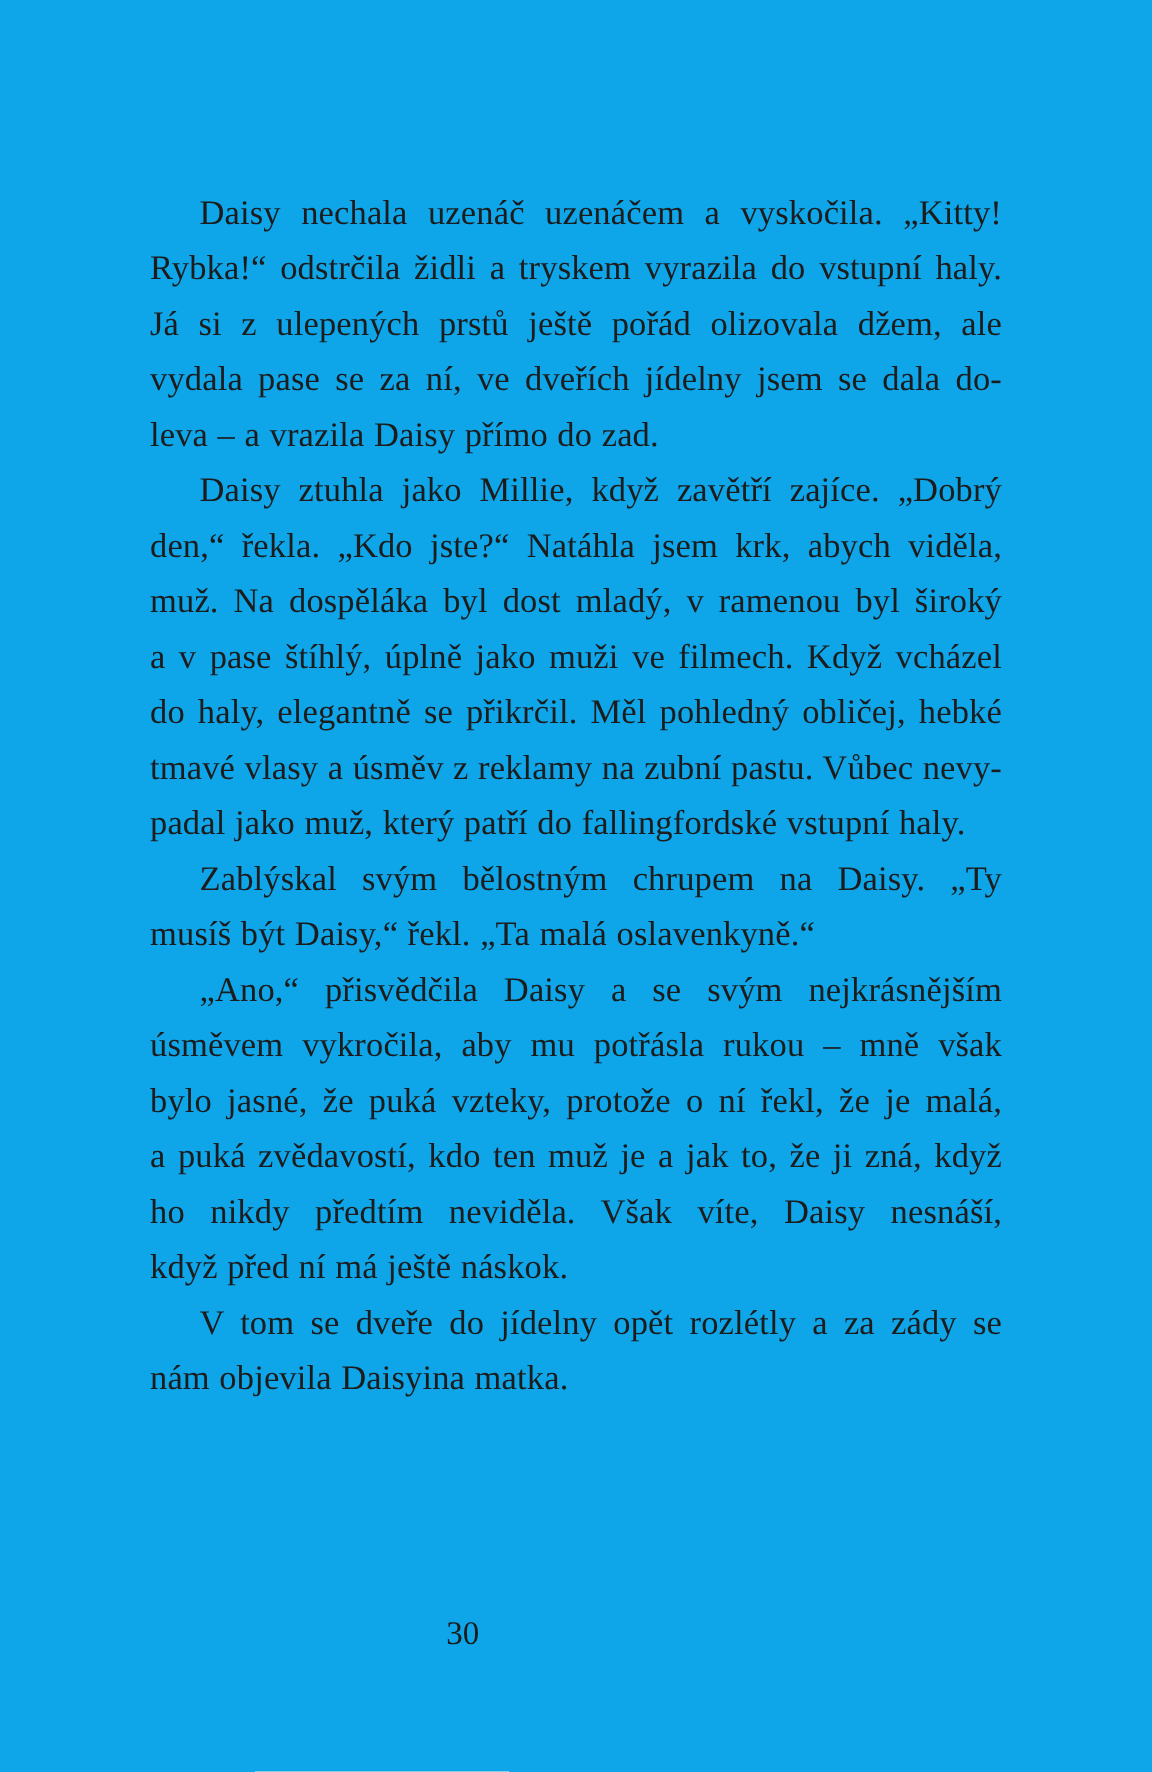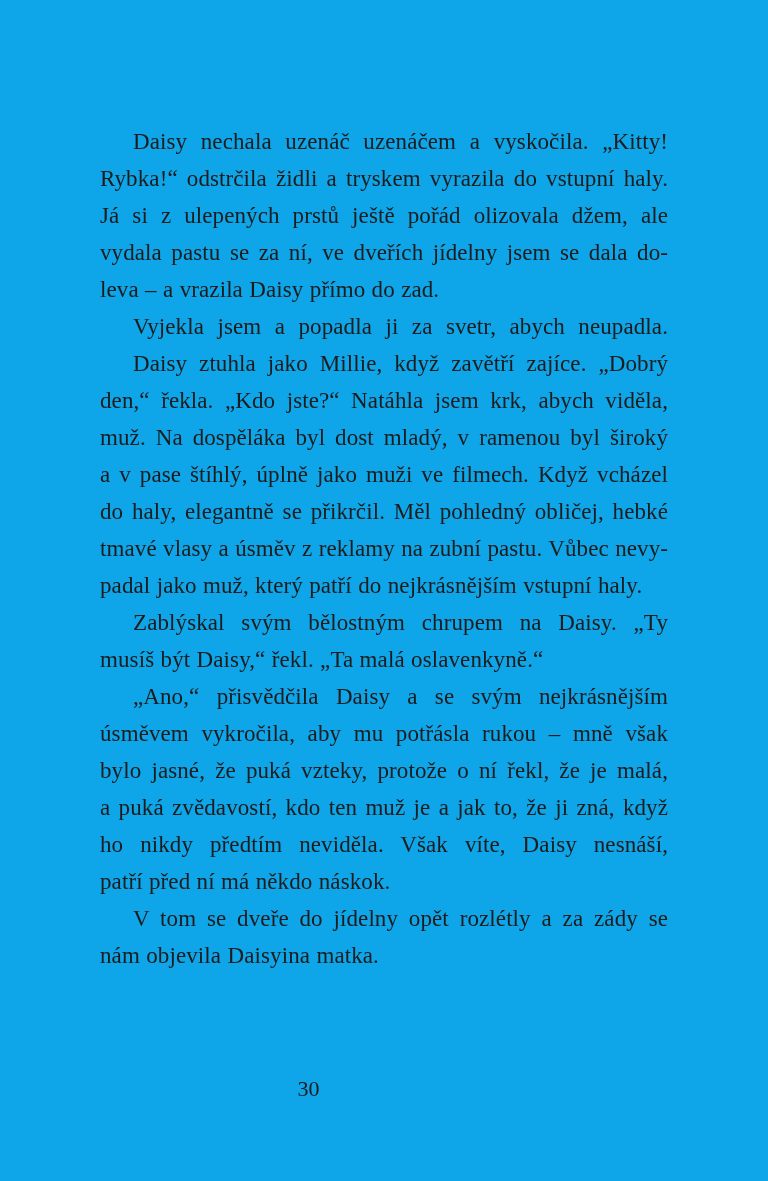--- a/index.html
+++ b/index.html
@@ -56,35 +56,34 @@
   }
 </style>
 </head>
 <body>
 
 <div class="page" style="background: #0ea5e9; color: rgb(28, 28, 28);">
   <main class="text-block" id="text-block">
       <div class="line indent">Daisy nechala uzenáč uzenáčem a vyskočila. „Kitty!</div>
       <div class="line">Rybka!“ odstrčila židli a tryskem vyrazila do vstupní haly.</div>
       <div class="line">Já si z ulepených prstů ještě pořád olizovala džem, ale</div>
-      <div class="line">vydala pastu se za ní, ve dveřích jídelny jsem se dala do-</div>
+      <div class="line">vydala pase se za ní, ve dveřích jídelny jsem se dala do-</div>
       <div class="line para-end">leva – a vrazila Daisy přímo do zad.</div>
-      <div class="line indent">Vyjekla jsem a popadla ji za svetr, abych neupadla.</div>
       <div class="line indent">Daisy ztuhla jako Millie, když zavětří zajíce. „Dobrý</div>
       <div class="line">den,“ řekla. „Kdo jste?“ Natáhla jsem krk, abych viděla,</div>
       <div class="line">muž. Na dospěláka byl dost mladý, v ramenou byl široký</div>
       <div class="line">a v pase štíhlý, úplně jako muži ve filmech. Když vcházel</div>
       <div class="line">do haly, elegantně se přikrčil. Měl pohledný obličej, hebké</div>
       <div class="line">tmavé vlasy a úsměv z reklamy na zubní pastu. Vůbec nevy-</div>
-      <div class="line para-end">padal jako muž, který patří do nejkrásnějším vstupní haly.</div>
+      <div class="line para-end">padal jako muž, který patří do fallingfordské vstupní haly.</div>
       <div class="line indent">Zablýskal svým bělostným chrupem na Daisy. „Ty</div>
       <div class="line para-end">musíš být Daisy,“ řekl. „Ta malá oslavenkyně.“</div>
       <div class="line indent">„Ano,“ přisvědčila Daisy a se svým nejkrásnějším</div>
       <div class="line">úsměvem vykročila, aby mu potřásla rukou – mně však</div>
       <div class="line"><span>bylo jasné, že puká vzteky, protože o ní řekl, že je </span><span class="italic">malá</span><span>,</span></div>
       <div class="line">a puká zvědavostí, kdo ten muž je a jak to, že ji zná, když</div>
       <div class="line">ho nikdy předtím neviděla. Však víte, Daisy nesnáší,</div>
-      <div class="line para-end">patří před ní má někdo náskok.</div>
+      <div class="line para-end">když před ní má ještě náskok.</div>
       <div class="line indent">V tom se dveře do jídelny opět rozlétly a za zády se</div>
       <div class="line para-end">nám objevila Daisyina matka.</div>
     </main>
   <div class="page-number">30</div>
 </div>
 
 </body></html>

